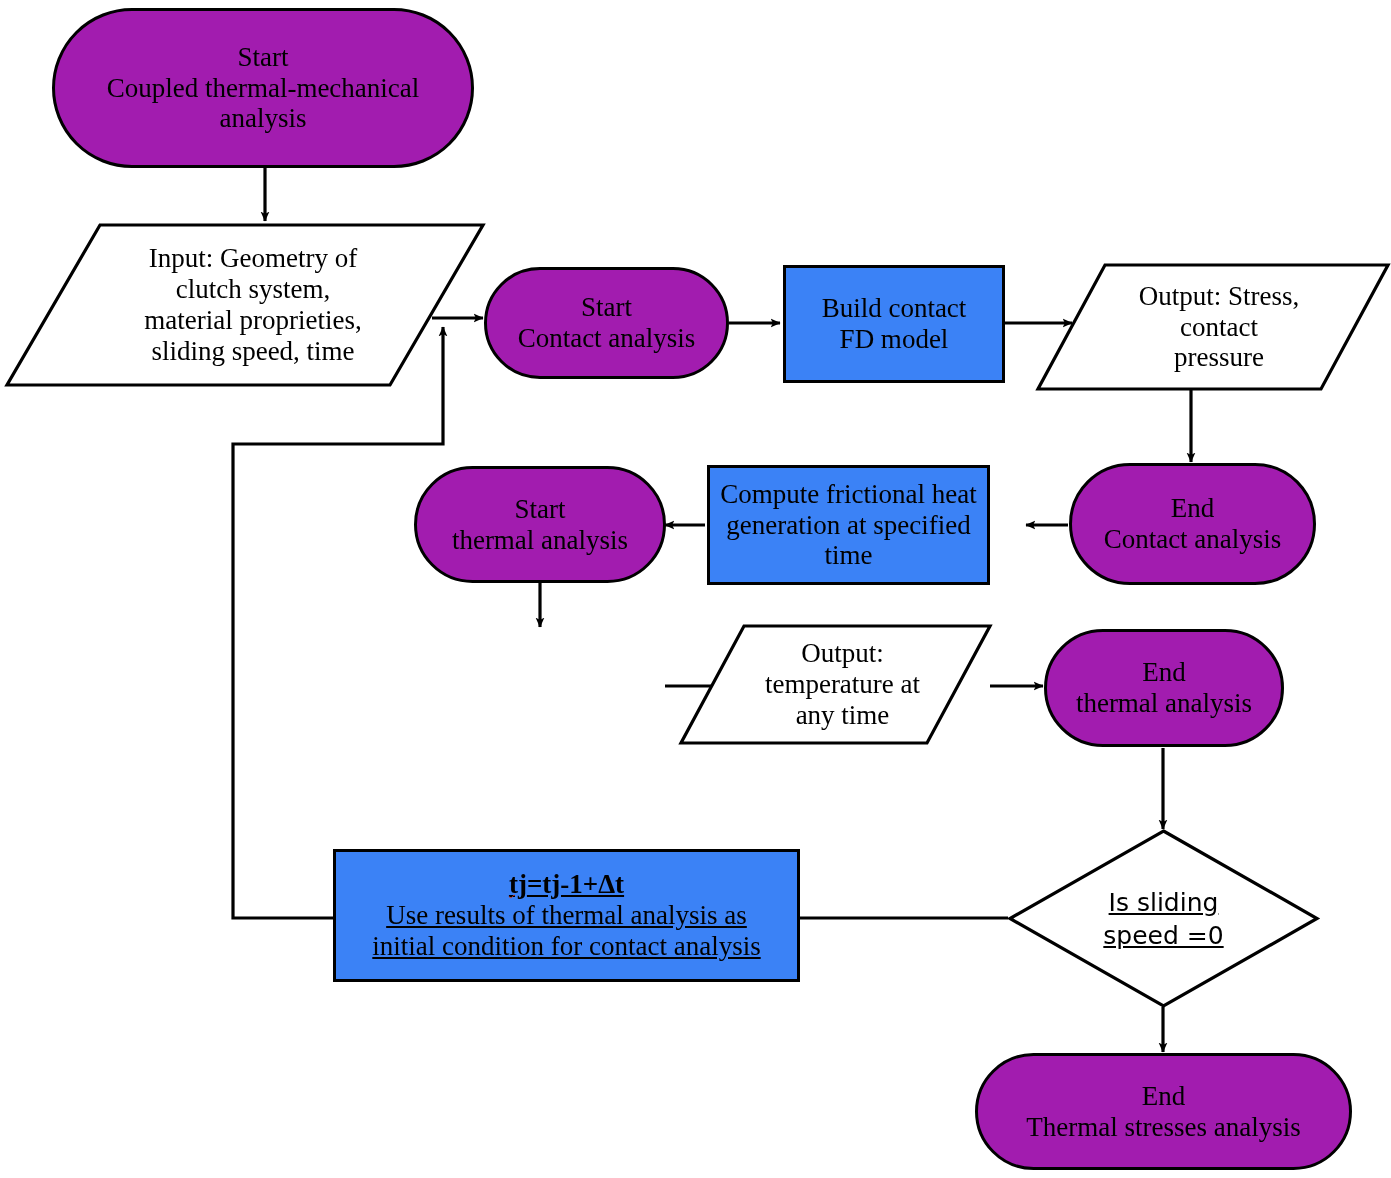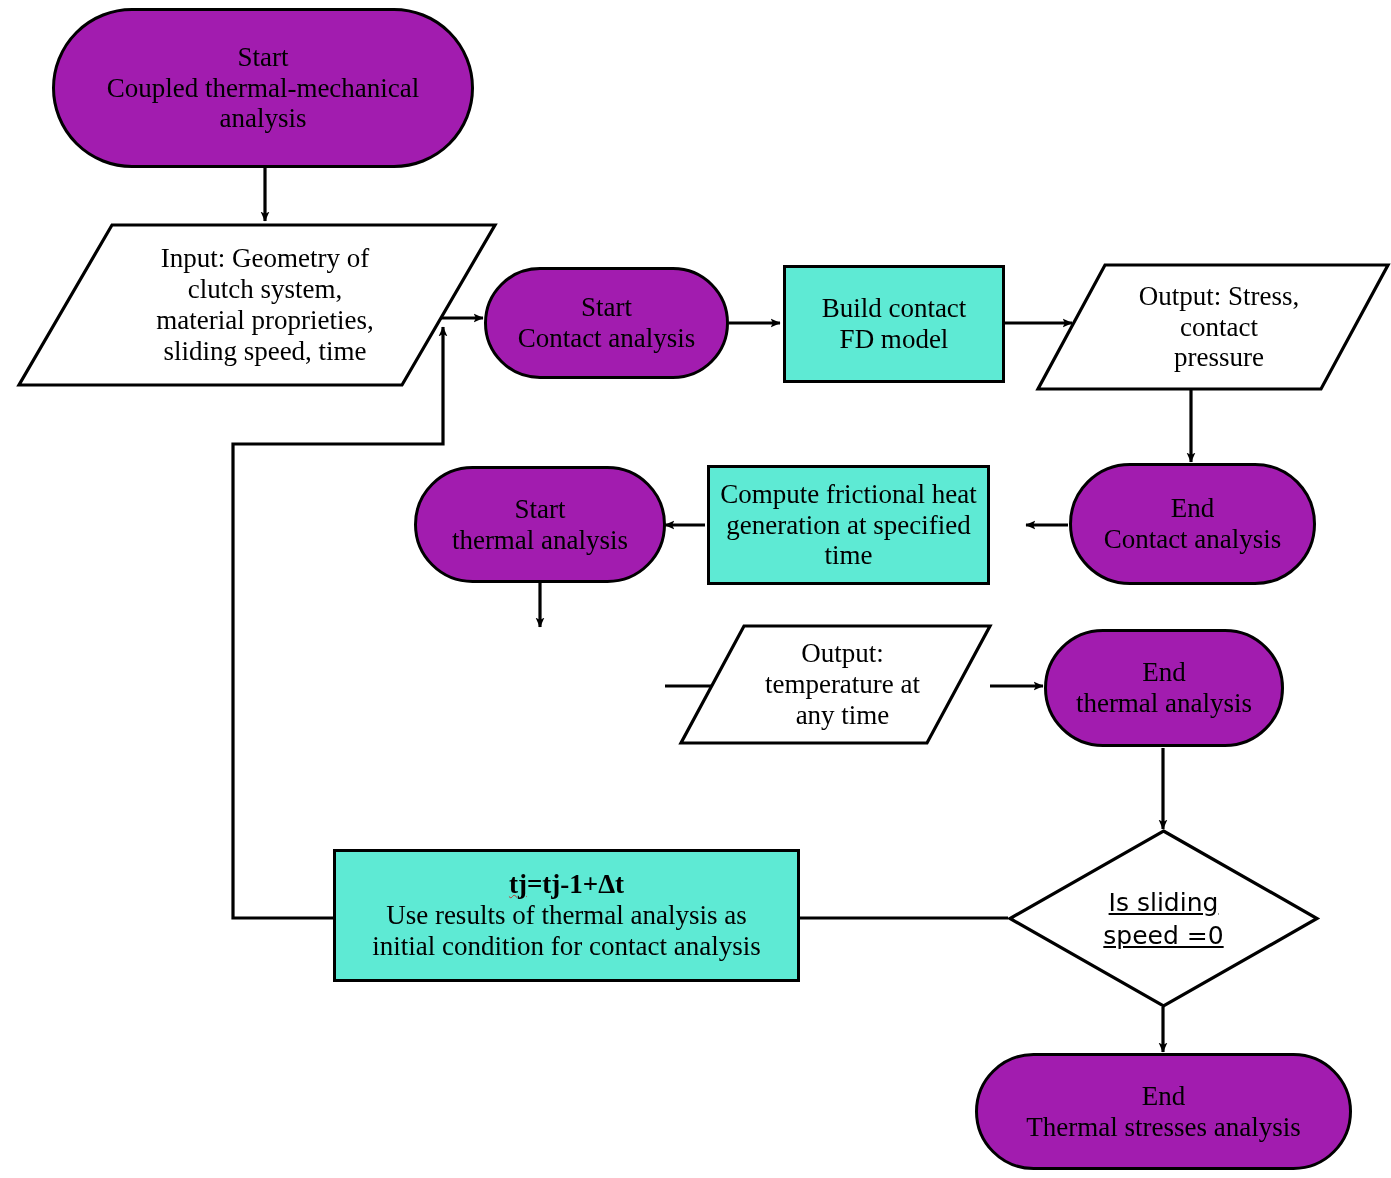--- a/index.html
+++ b/index.html
@@ -43,21 +43,21 @@
   
   .terminator {
     border: 3px solid #000;
     border-radius: 999px;
     background: #a21caf;
     font-size: 27px;
   }
   
   .process {
     border: 3px solid #000;
-    background: #5eead4;
+    background: #3b82f6;
     font-size: 27px;
   }
   
   .io-wrap {
     position: absolute;
   }
   .io-wrap svg {
     position: absolute;
     left: 0;
     top: 0;
@@ -160,21 +160,21 @@
       <path d="M1163,1007 L1163,1052" marker-end="url(#arrowhead)"></path>
     </g>
   </svg>
 
   <div class="node terminator" style="left:52px; top:8px; width:422px; height:160px;">
     <span class="txt">Start
 Coupled thermal-mechanical
 analysis</span>
   </div>
 
-  <div class="io-wrap" style="left:16px; top:222px; width:482px; height:166px;font-family:Liberation Serif, serif;">
+  <div class="io-wrap" style="left:4px; top:222px; width:482px; height:166px;font-family:Liberation Serif, serif;">
     <svg width="482" height="166" viewBox="0 0 482 166">
       <polygon points="96,3 479,3 386,163 3,163" fill="#fff" stroke="#000" stroke-width="3.2"></polygon>
     </svg>
     <div class="io-label" style="padding:0 60px 0 76px;">Input: Geometry of
 clutch system,
 material proprieties,
 sliding speed, time</div>
   </div>
 
   <div class="node terminator" style="left:484px; top:267px; width:245px; height:112px;">
@@ -228,21 +228,21 @@
   </div>
 
   <div class="decision-wrap" style="left:1007px; top:828px; width:313px; height:181px;">
     <svg width="313" height="181" viewBox="0 0 313 181">
       <polygon points="156.5,3 310,90.5 156.5,178 3,90.5" fill="#fff" stroke="#000" stroke-width="3.2"></polygon>
     </svg>
     <div class="dec-label">Is sliding
 speed =0</div>
   </div>
 
-  <div class="node process" style="left:333px; top:849px; width:467px; height:133px; flex-direction:column;">
+  <div class="node process" style="left:333px; top:849px; width:467px; height:133px; flex-direction:column;text-decoration:underline;">
     <span class="txt formula-line"><span class="spell">tj</span>=tj-1+Δt</span>
     <span class="txt">Use results of thermal analysis as
 initial condition for contact analysis</span>
   </div>
 
   <div class="node terminator" style="left:975px; top:1053px; width:377px; height:117px;">
     <span class="txt">End
 Thermal stresses analysis</span>
   </div>
 

